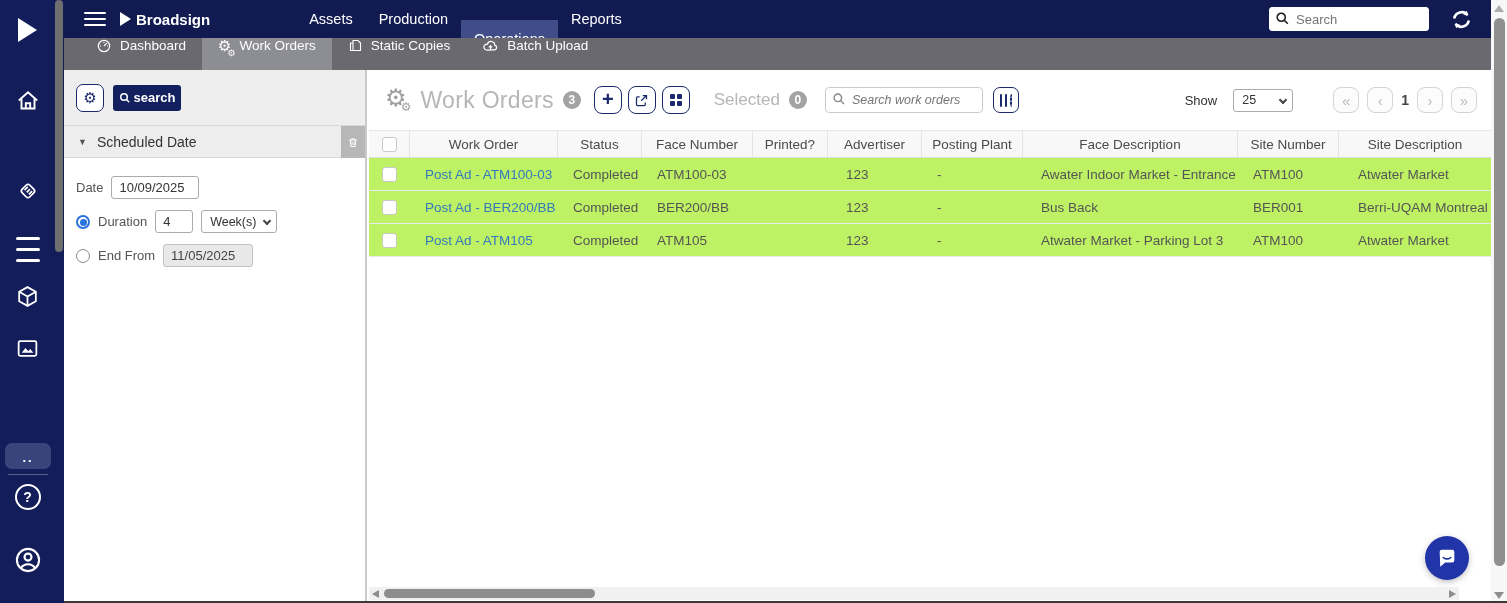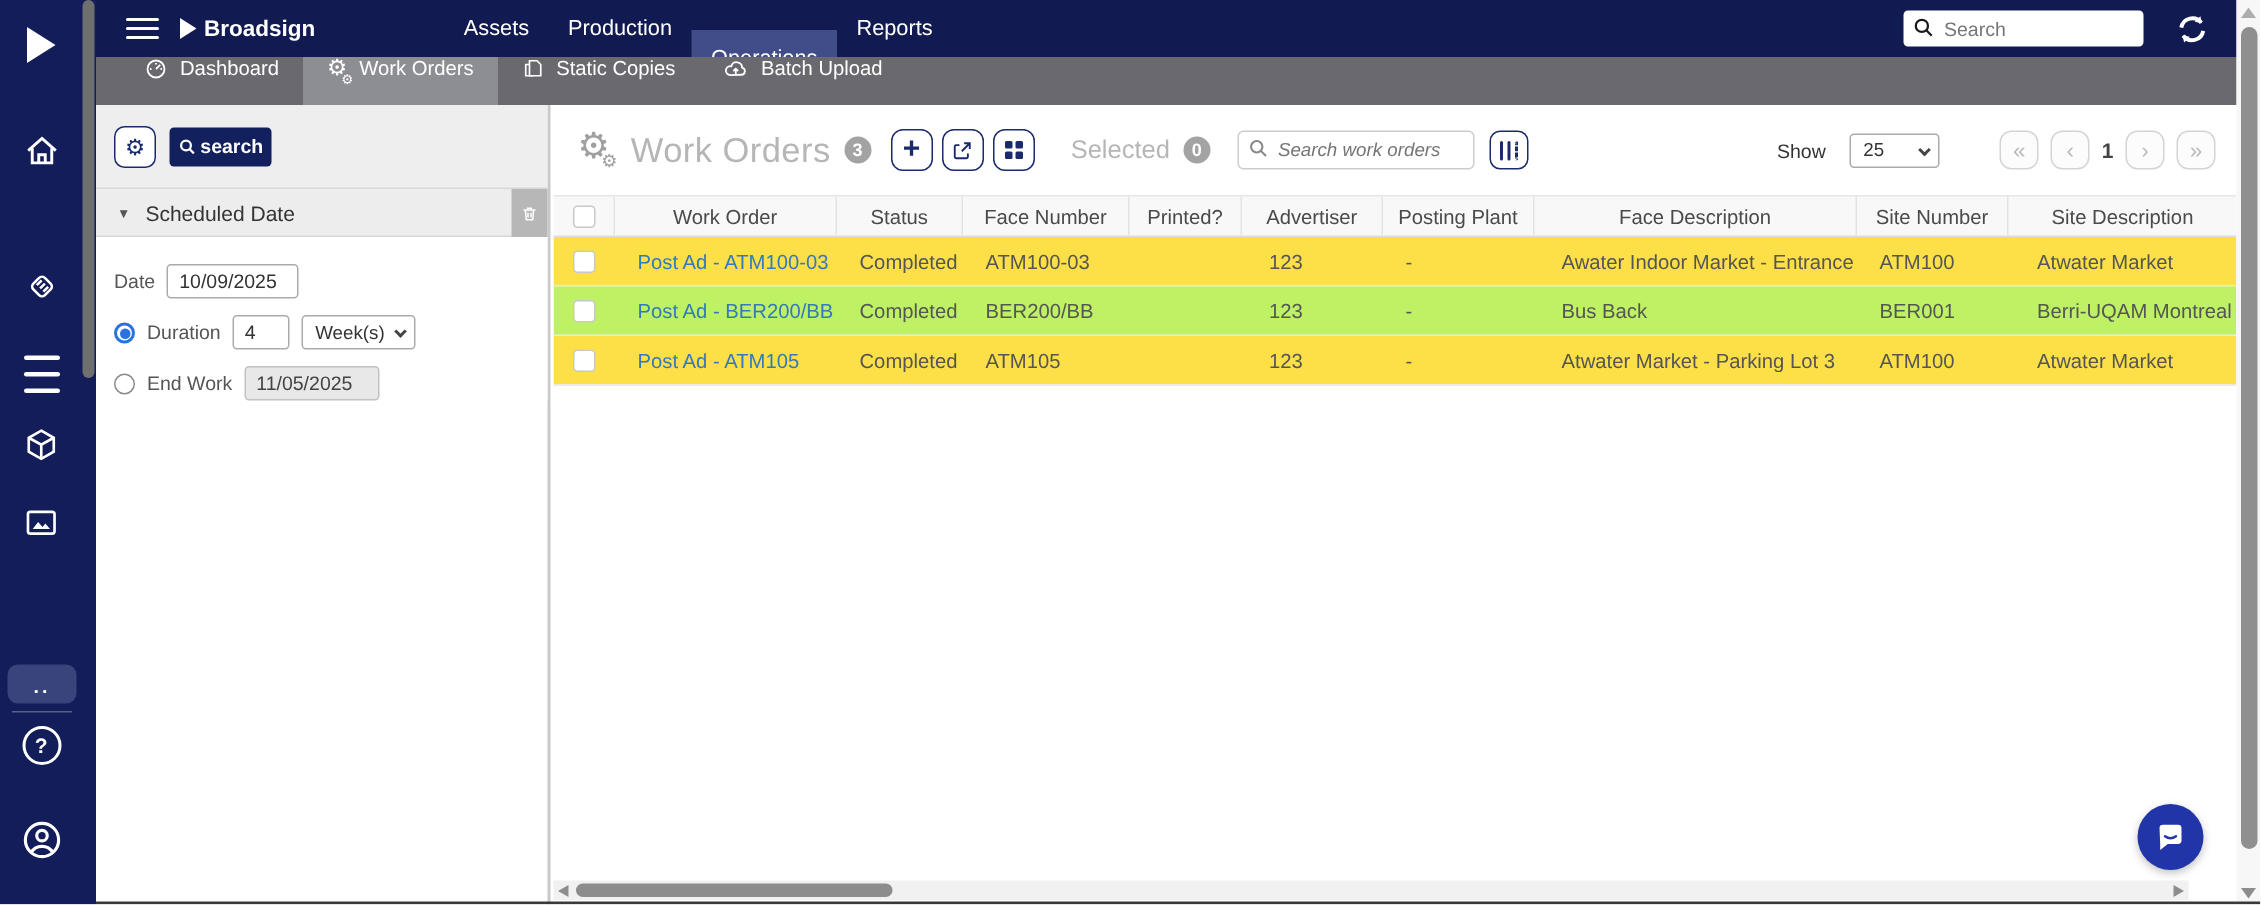--- a/index.html
+++ b/index.html
@@ -86,21 +86,21 @@
   .show-label { font-size:13px; color:#333; margin-right:8px; }
   .show-select { width:60px; height:23px; }
   .pag { display:flex; align-items:center; gap:8px; margin-left:40px; }
   .pag-btn { width:26px; height:26px; border:1.5px solid #d4d4d4; background:#fcfcfc; border-radius:8px; color:#b9b9b9; font-size:15px; display:flex; align-items:center; justify-content:center; cursor:pointer; font-family:inherit; }
   .pag-num { font-size:14px; font-weight:bold; color:#444; }
 
   
   .table-header { display:flex; height:28px; background:#f8f8f8; border-top:1px solid #e6e6e6; border-bottom:1px solid #dcdcdc; }
   .th { font-size:13.5px; color:#4a4a4a; display:flex; align-items:center; justify-content:center; flex:none; overflow:hidden; white-space:nowrap; }
   .th + .th { border-left:1px solid #e3e3e3; }
-  .tr { display:flex; height:33px; border-bottom:1px solid #e9e9e9; align-items:center; background:#fde047; }
+  .tr { display:flex; height:33px; border-bottom:1px solid #e9e9e9; align-items:center; background:#bef264; }
   .tr.highlighted { background:#bef264; }
   .td { font-size:13.5px; color:#555; flex:none; overflow:hidden; white-space:nowrap; padding-left:16px; }
   .td.link { color:#3579bd; cursor:pointer; }
   .col-check { width:40px; display:flex; align-items:center; justify-content:center; padding-left:0; }
   .checkbox { width:15px; height:15px; background:#fff; border:1px solid #c8c8c8; border-radius:3px; cursor:pointer; }
   .col-work_order{width:148px} .col-status{width:84px} .col-face_number{width:111px}
   .col-printed{width:75px} .col-advertiser{width:94px} .col-posting_plant{width:101px}
   .col-face_description{width:215px} .col-site_number{width:101px} .col-site_description{width:153px}
   .td.col-advertiser{padding-left:19px} .td.col-face_description{padding-left:19px} .td.col-site_description{padding-left:20px}
 
@@ -269,21 +269,21 @@
         <span class="radio sel"></span>
         <span>Duration</span>
         <input type="text" class="inp-dur" value="4" style="">
         <div class="mini-select">
           <span>Week(s)</span>
           <span class="chev"></span>
         </div>
       </div>
       <div class="frow">
         <span class="radio"></span>
-        <span>End Work</span>
+        <span>End From</span>
         <input type="text" class="inp-end" disabled="" value="11/05/2025" style="">
       </div>
     </div>
   </div>
 
   <div class="main">
     <div class="content-header">
       <span class="title-gear">⚙<i>⚙</i></span>
       <span class="page-title">Work Orders</span>
       <span class="count-badge">3</span>

